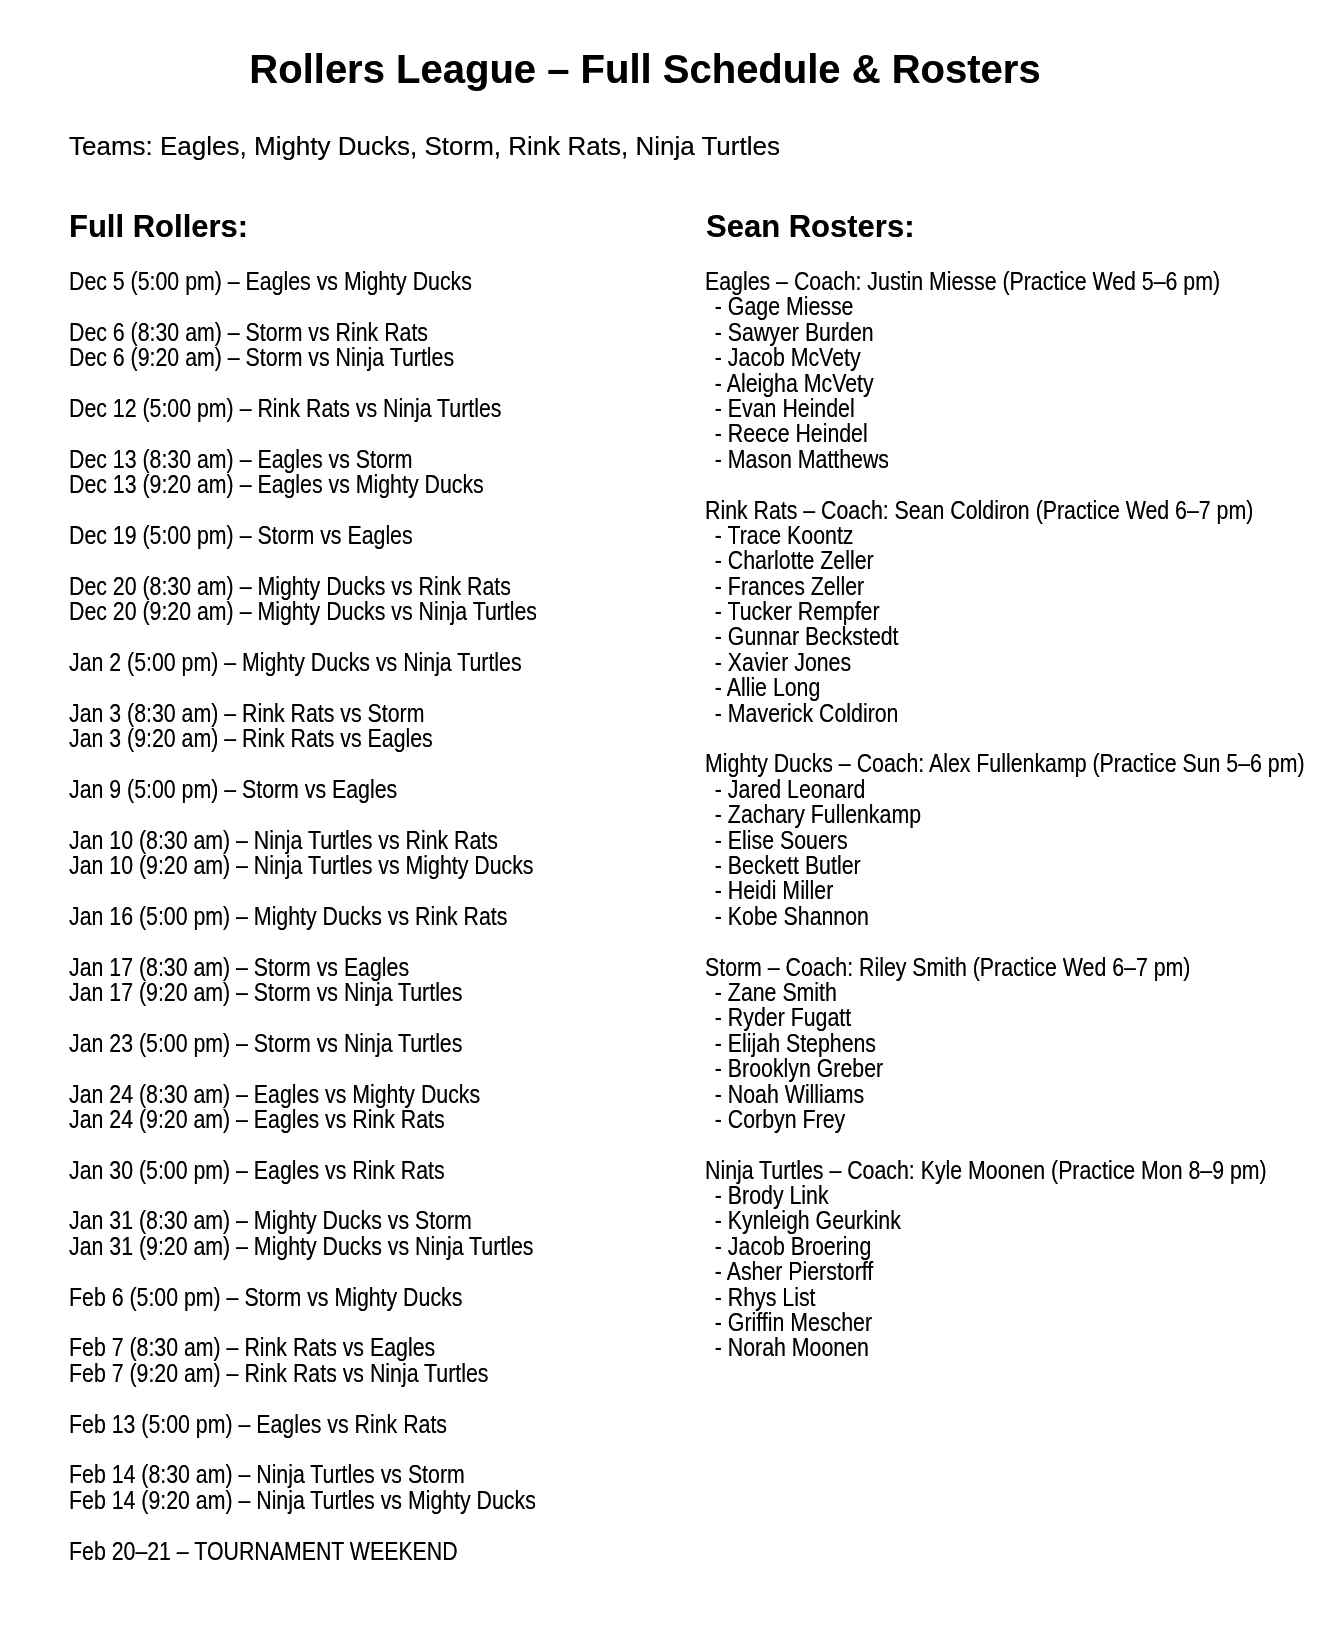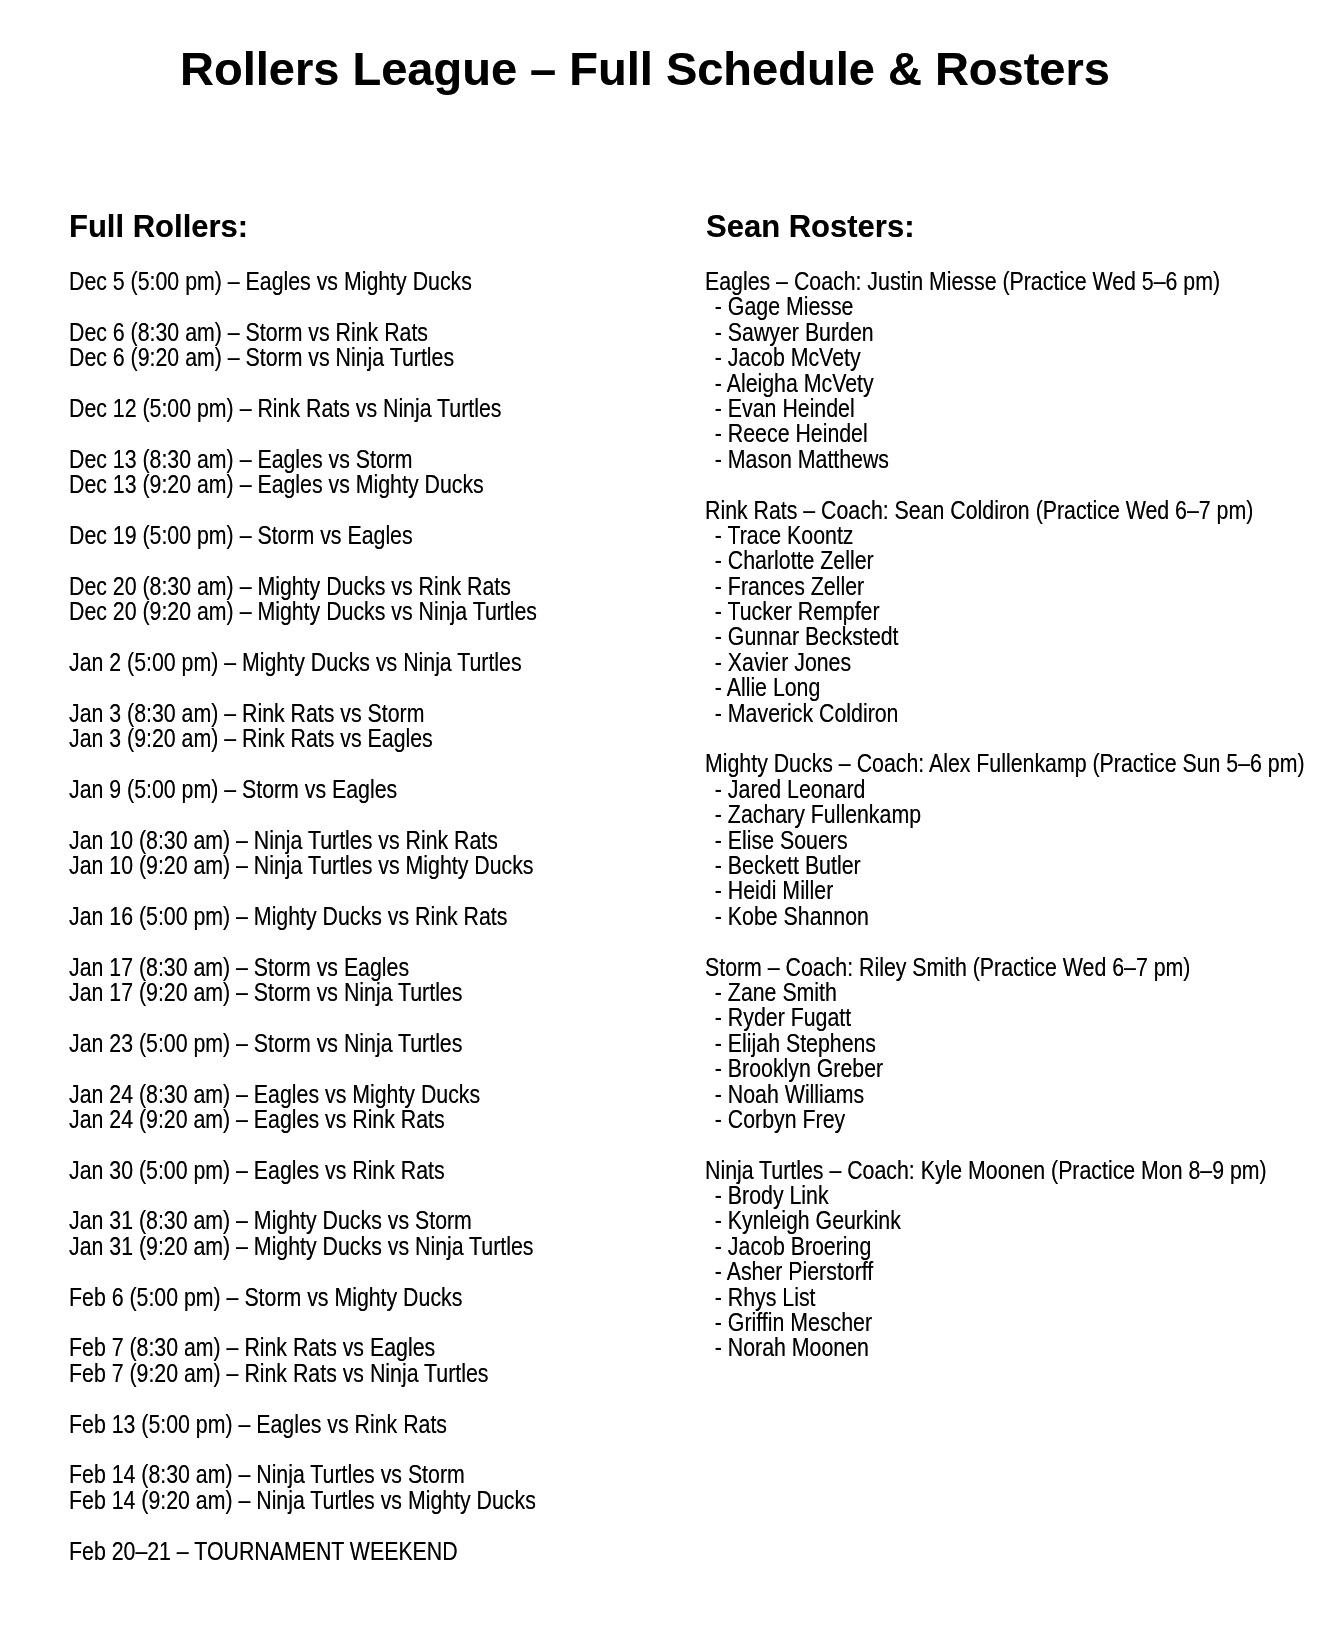--- a/index.html
+++ b/index.html
@@ -12,21 +12,21 @@
     font-family: "Liberation Sans", sans-serif;
     overflow: hidden;
     text-shadow: 0 0 0.6px rgba(0,0,0,0.55);
   }
   .doc-title {
     position: absolute;
     top: 49px;
     left: 0;
     width: 1290px;
     text-align: center;
-    font-size: 47px;
+    font-size: 40px;
     font-weight: 700;
     line-height: 40px;
     white-space: nowrap;
   }
   .intro {
     position: absolute;
     left: 69px;
     top: 131px;
     font-size: 26px;
     line-height: 30px;
@@ -58,20 +58,21 @@
   .player-line { padding-left: 12px; }
 </style>
 </head>
 <body>
 
 <div class="page">
 
   <div class="doc-title">Rollers League – Full Schedule &amp; Rosters</div>
 
   <div class="intro">
+    <div>Teams: Eagles, Mighty Ducks, Storm, Rink Rats, Ninja Turtles</div>
   </div>
 
   <div class="section-heading heading-left">Full Rollers:</div>
 
   <div class="section-heading heading-right">Sean Rosters:</div>
 
   <div class="col schedule-col" id="schedule-col">
       <div class="sched-group">
         <div class="sched-line">Dec 5 (5:00 pm) – Eagles vs Mighty Ducks</div>
       </div>

